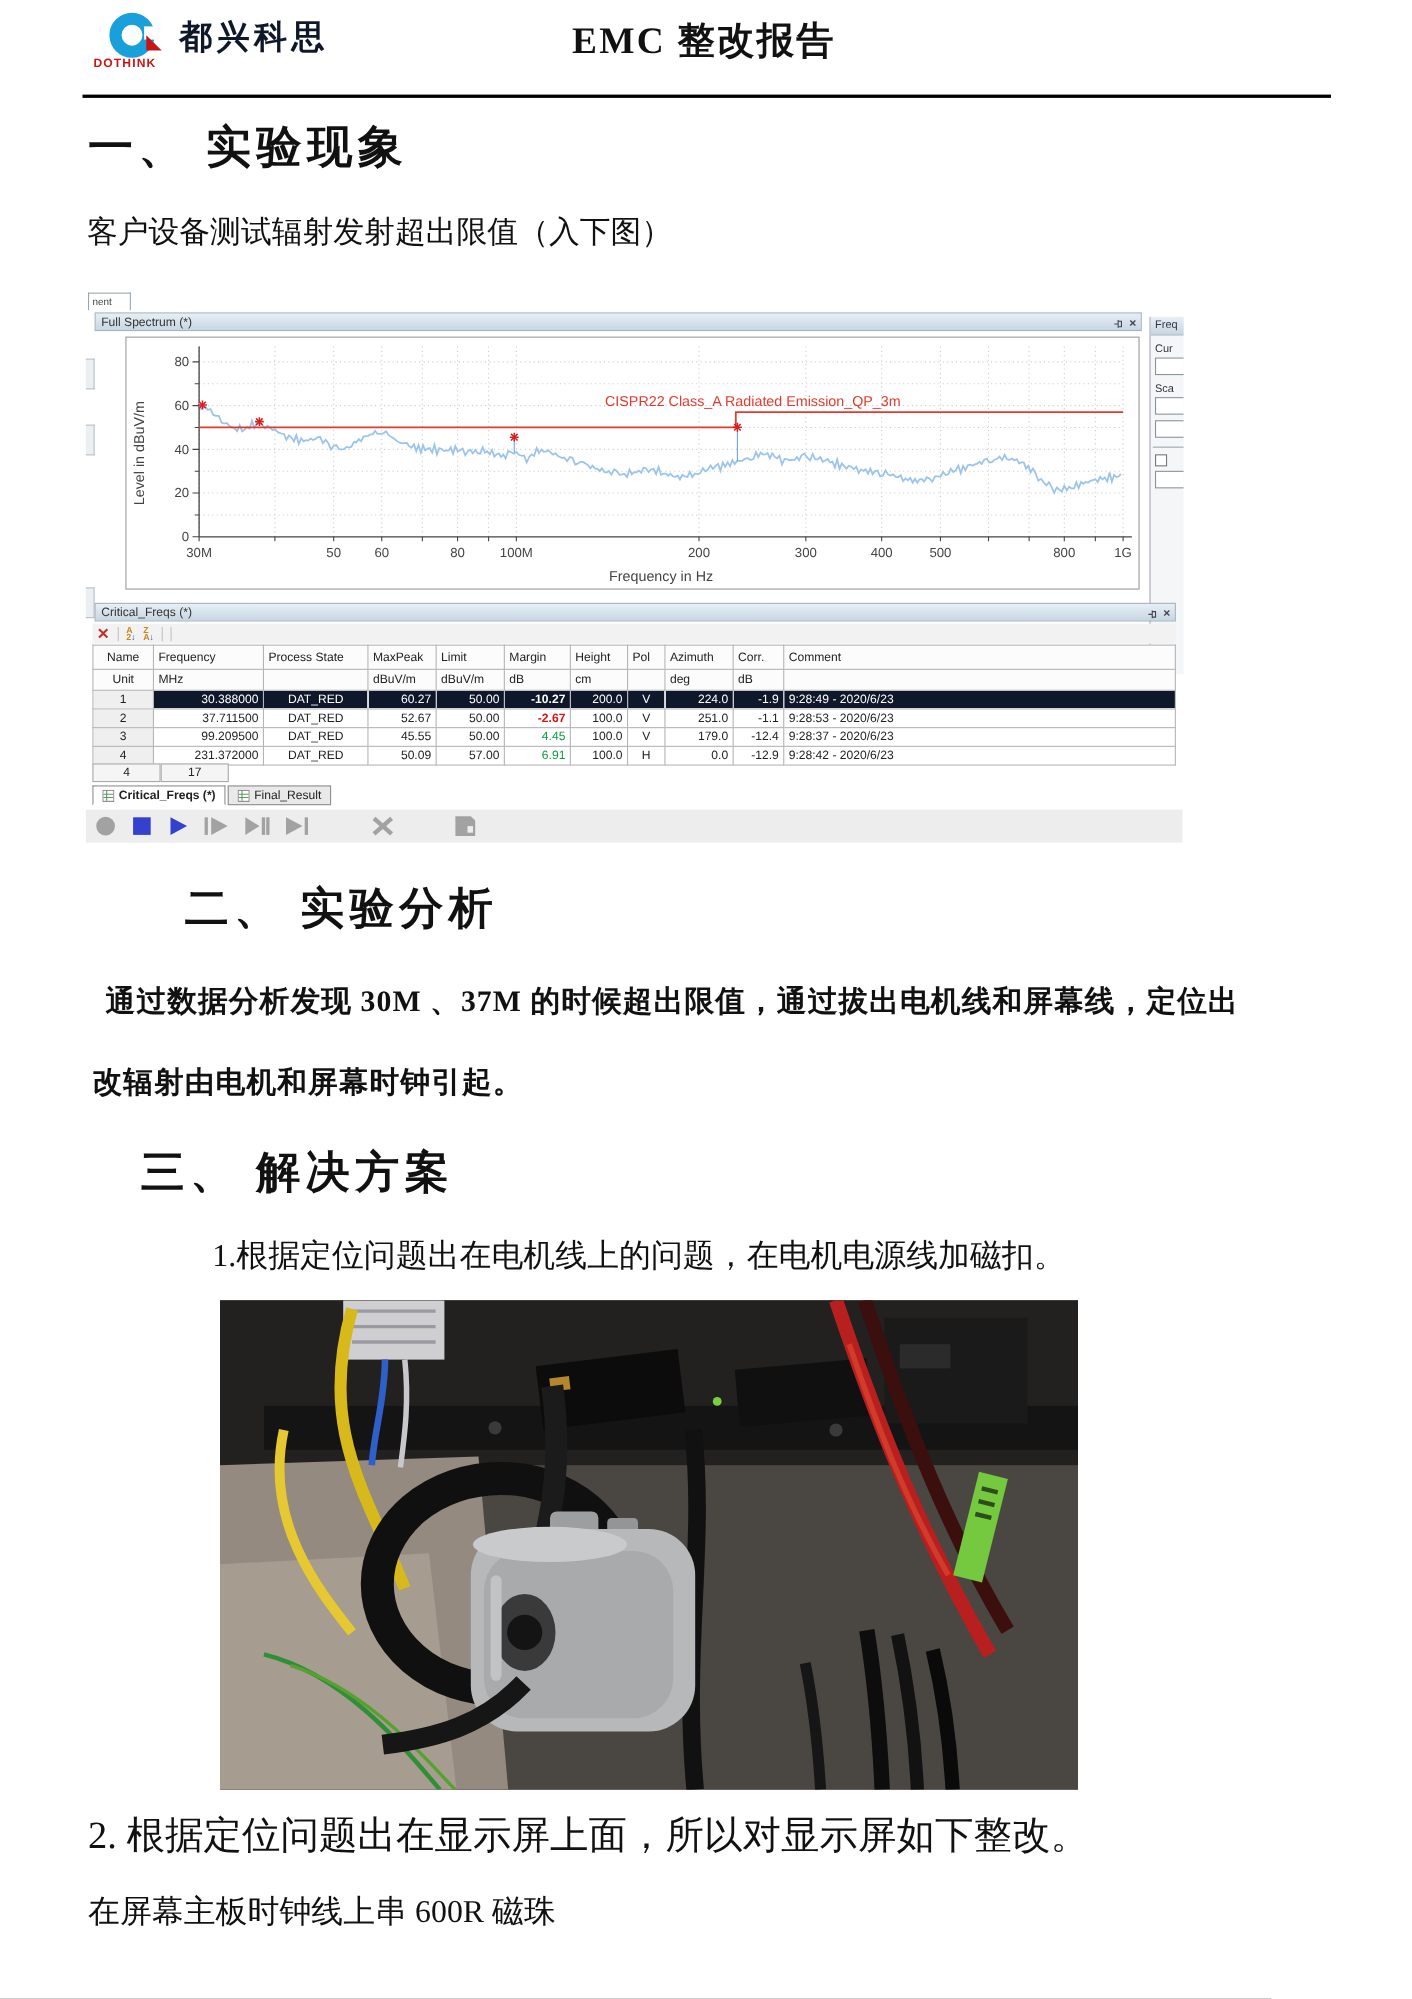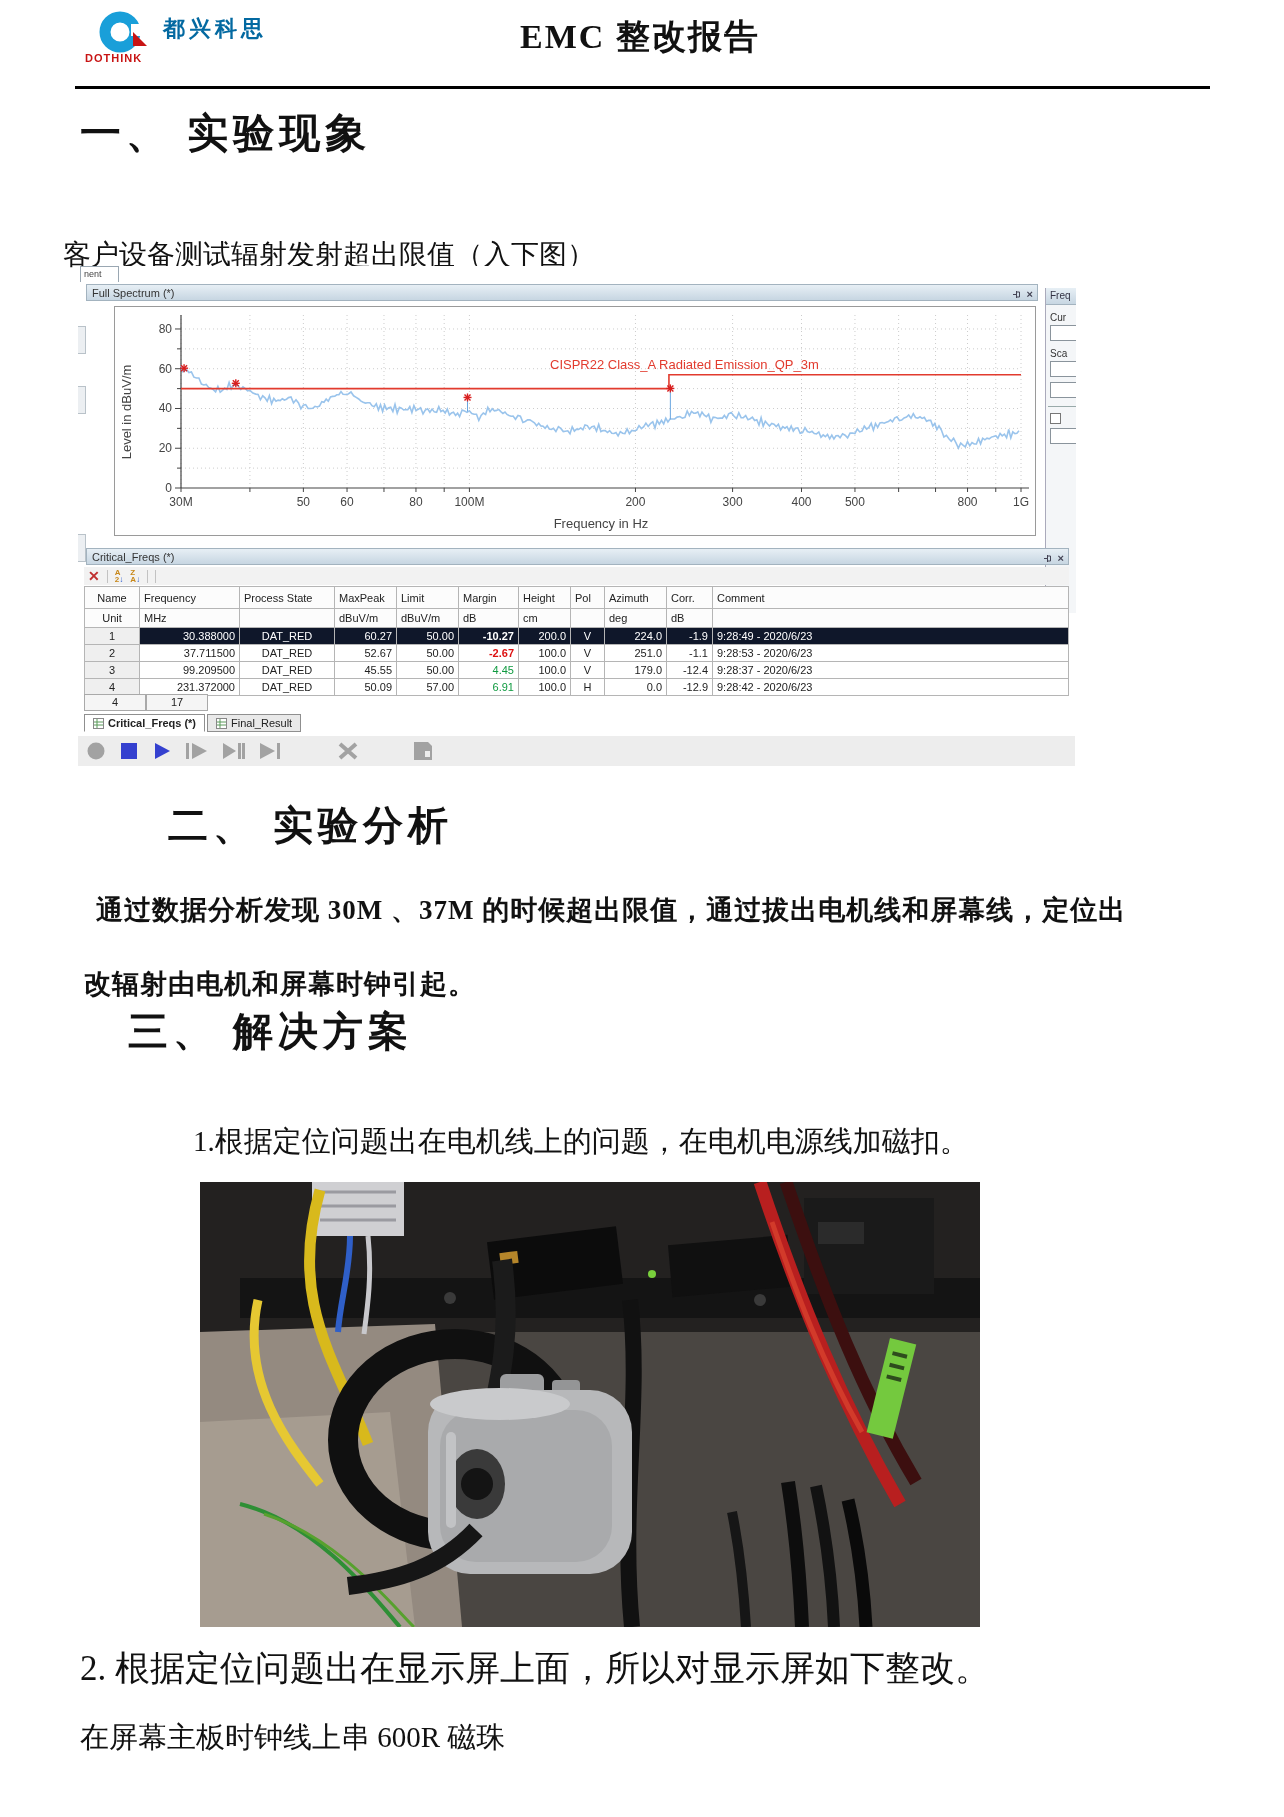--- a/index.html
+++ b/index.html
@@ -4,21 +4,21 @@
 <style>
   html,body{margin:0;padding:0;background:#888;}
   #page{position:relative;width:1284px;height:1817px;background:#ffffff;margin:0 auto;
         font-family:"Liberation Serif",serif;color:#111;overflow:hidden;}
 
   
   .logo-wrap{position:absolute;left:75px;top:8px;width:320px;height:80px;}
   .logo-mark{position:absolute;left:18px;top:2px;}
   .logo-en{position:absolute;left:10px;top:44px;font-family:"Liberation Sans",sans-serif;
            font-weight:bold;font-size:11px;letter-spacing:1px;color:#c81414;}
-  .logo-cn{position:absolute;left:88px;top:6px;font-weight:bold;font-size:22px;color:#0369a1;
+  .logo-cn{position:absolute;left:88px;top:6px;font-weight:bold;font-size:30px;color:#0f172a;
            letter-spacing:4px;}
   .logo-tag{position:absolute;left:0px;top:46px;font-weight:bold;font-size:29px;color:#000;
             letter-spacing:2px;white-space:nowrap;}
   .doc-title{position:absolute;left:360px;top:14px;width:560px;text-align:center;
              font-size:34px;font-weight:bold;letter-spacing:2px;}
   .head-rule{position:absolute;left:75px;top:86px;width:1135px;height:3px;background:#000;}
 
   
   .h-sec{position:absolute;font-weight:bold;font-size:41px;letter-spacing:5px;white-space:nowrap;}
   .p-body{position:absolute;font-size:28px;white-space:nowrap;}
@@ -93,21 +93,21 @@
       <rect x="38" y="14" width="16" height="12" fill="#ffffff"></rect>
       <polygon points="40,22 54,36 40,36" fill="#c81414"></polygon>
     </svg>
     <div class="logo-en">DOTHINK</div>
     <div class="logo-cn">都兴科思</div>
   </div>
   <div class="doc-title">EMC 整改报告</div>
   <div class="head-rule"></div>
 
   <div class="h-sec" style="left:80px;top:106px;">一、 实验现象</div>
-  <div class="p-body" style="left:63px;top:192px;margin-top:44px;">客户设备测试辐射发射超出限值（入下图）</div>
+  <div class="p-body" style="left:79px;top:192px;">客户设备测试辐射发射超出限值（入下图）</div>
 
   <div class="ss">
     <div class="doctab">nent</div>
     <div class="gut" style="top:60px;"></div>
     <div class="gut" style="top:120px;"></div>
     <div class="gut" style="top:268px;"></div>
 
     <div class="panelbar" style="left:8px;top:18px;width:952px;">
       <span>Full Spectrum (*)</span>
       <span class="winbtns">
@@ -403,21 +403,21 @@
           <path d="M1 1 h14 l4 4 v14 h-18 z" fill="#a2a2a2"></path>
           <rect x="12" y="10" width="5" height="6" fill="#ededed"></rect>
         </svg>
     </div>
   </div>
 
   <div class="h-sec" style="left:128px;top:798px;font-size:40px;margin-left:40px;">二、 实验分析</div>
   <div class="p-bold" style="left:96px;top:892px;">通过数据分析发现 30M 、37M 的时候超出限值，通过拔出电机线和屏幕线，定位出</div>
   <div class="p-bold" style="left:84px;top:966px;">改辐射由电机和屏幕时钟引起。</div>
 
-  <div class="h-sec" style="left:128px;top:1004px;font-size:40px;font-family:Liberation Serif, serif;">三、 解决方案</div>
+  <div class="h-sec" style="left:128px;top:1038px;font-size:40px;font-family:Liberation Serif, serif;">三、 解决方案</div>
   <div class="p-body" style="left:193px;top:1122px;font-size:29px;">1.根据定位问题出在电机线上的问题，在电机电源线加磁扣。</div>
 
   <div class="photo">
     <svg width="780" height="445" viewBox="0 0 780 445">
       <rect x="0" y="0" width="780" height="445" fill="#4a4642"></rect>
       <rect x="0" y="0" width="780" height="150" fill="#232120"></rect>
       <rect x="40" y="96" width="740" height="40" fill="#141414"></rect>
       <rect x="290" y="52" width="130" height="58" fill="#0c0c0c" transform="rotate(-7 355 81)"></rect>
       <rect x="300" y="70" width="18" height="12" fill="#b5862a" transform="rotate(-7 309 76)"></rect>
       <rect x="470" y="58" width="120" height="52" fill="#101010" transform="rotate(-5 530 84)"></rect>

